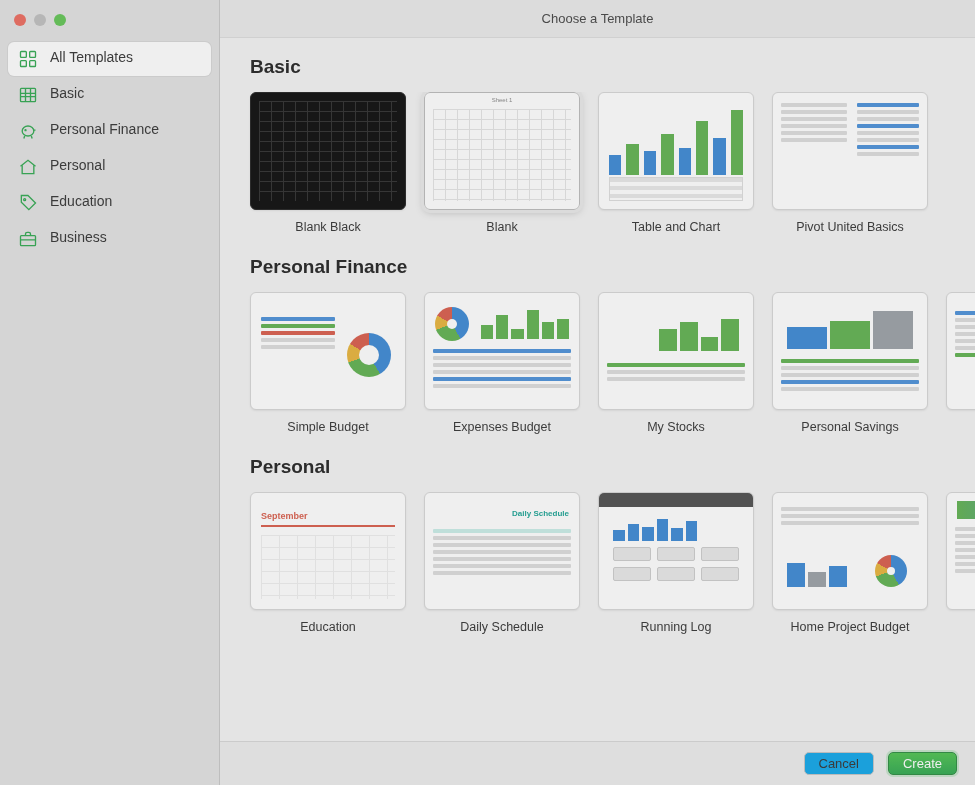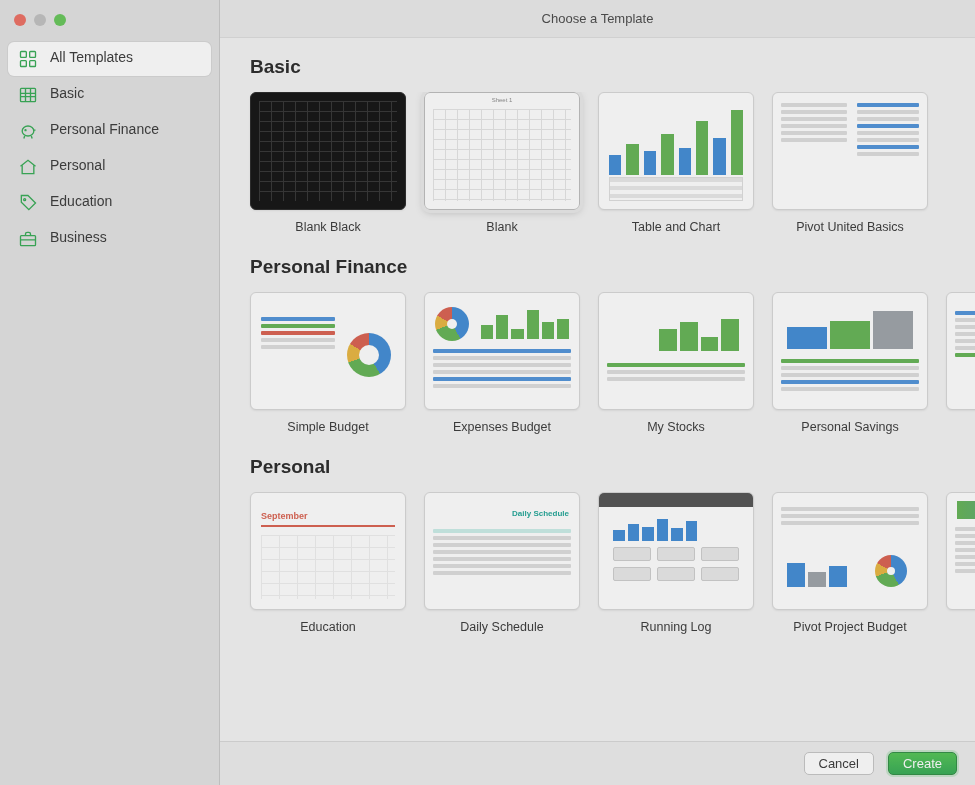--- a/index.html
+++ b/index.html
@@ -120,21 +120,21 @@
   .tsched{position:absolute; top:16px; right:10px; font-size:8px; font-weight:600; color:#1aa394;}
 
   
   .footer {
     height: 44px; border-top: 1px solid #d6d6d6; background:#ececec;
     display:flex; align-items:center; justify-content:flex-end; gap:14px;
     padding: 0 18px;
   }
   .btn {
     font-size:13px; padding: 3px 14px; border-radius:5px;
-    border: 1px solid #c4c4c4; background:#ffffff; color:#333;
+    border: 1px solid #c4c4c4; background:#0ea5e9; color:#333;
   }
   .btn.primary {
     background: linear-gradient(#4cc24e,#2fa84f); color:#fff;
     border: 1px solid #2a8a3e; font-weight:500;
     box-shadow: 0 0 0 2px rgba(80,200,100,0.25);
   }
 </style>
 </head>
 <body>
 
@@ -418,21 +418,21 @@
                   <i></i>
                   <i></i>
                 </div>
               <div class="tsmallbars" style="left:14px; right:80px; top:64px; height:30px">
                   <span class="b" style="height:80%"></span>
                   <span class="gr" style="height:50%"></span>
                   <span class="b" style="height:70%"></span>
                 </div>
               <div class="tdonut" style="right:20px; top:62px; width:32px; height:32px"></div>
             </div>
-            <div class="card-label">Pivot Project Budget</div>
+            <div class="card-label">Home Project Budget</div>
           </div>
           <div class="card">
             <div class="thumb">
               <div style="position:absolute; top:8px; left:10px; right:10px; height:18px; background:linear-gradient(90deg,#5fb14f,#3b88d4);"></div>
               <div class="tlines" style="inset:34px 8px 8px 8px">
                   <i></i>
                   <i></i>
                   <i></i>
                   <i></i>
                   <i></i>

